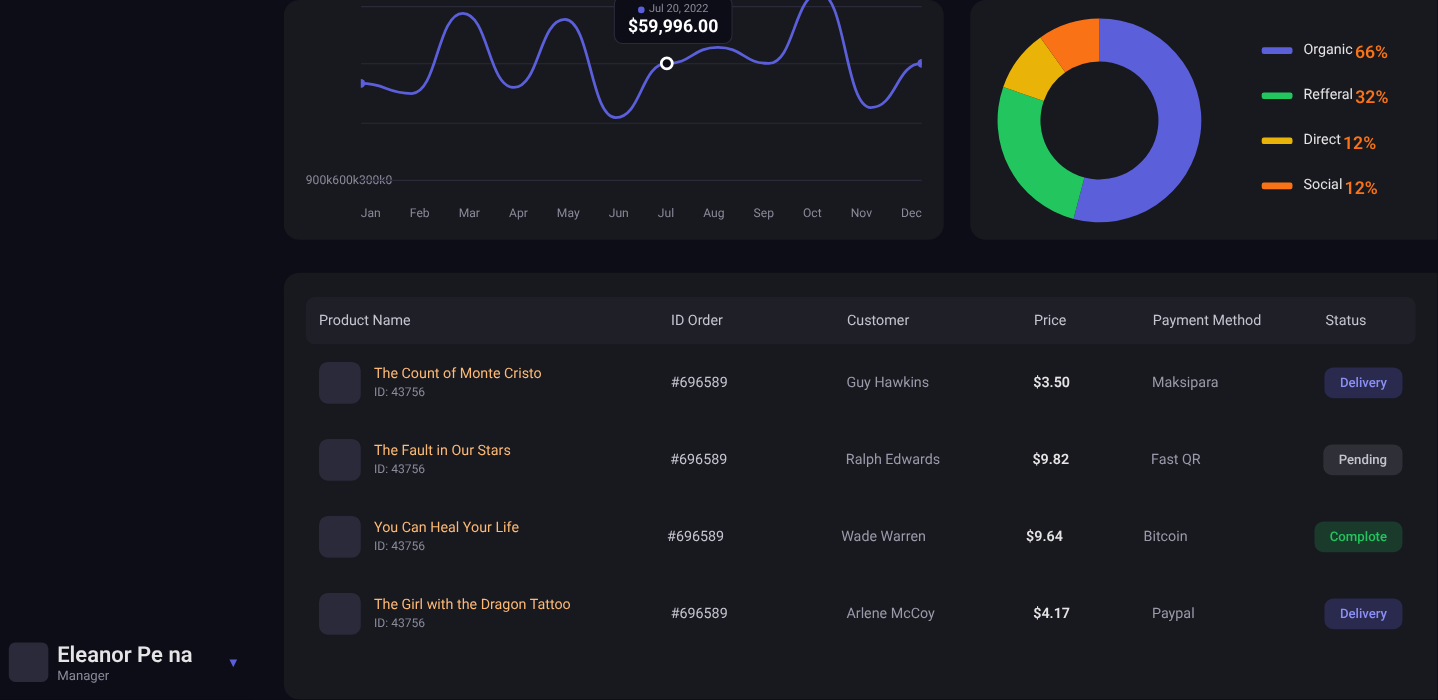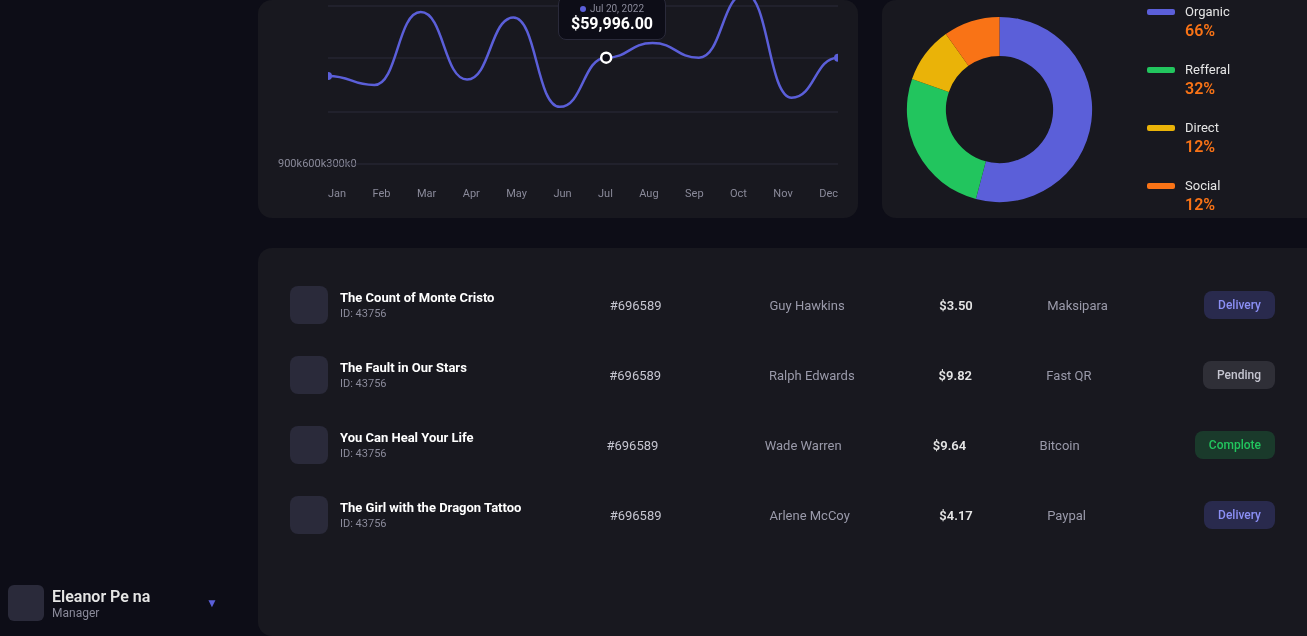--- a/index.html
+++ b/index.html
@@ -1,58 +1,58 @@
 <!DOCTYPE html>
 <html><head>
 <meta charset="utf-8">
 <style>
 *{margin:0;padding:0;box-sizing:border-box;font-family:-apple-system,BlinkMacSystemFont,"Segoe UI",Roboto,sans-serif}
 body{background:#0d0d17;color:#e5e5e5;width:1307px;height:636px;overflow:hidden;position:relative}
 .sidebar{position:absolute;left:0;top:0;width:230px;height:636px;background:#0d0d17}
 .user-profile{position:absolute;left:8px;bottom:15px;display:flex;align-items:center;gap:8px;width:210px}
 .avatar{width:36px;height:36px;background:#2a2a3a;border-radius:6px}
 .user-info{flex:1}
-.user-name{font-size:16px;font-weight:600;color:#e5e5e5}
+.user-name{font-size:20px;font-weight:600;color:#e5e5e5}
 .user-role{font-size:12px;color:#8a8a9a}
 .chevron{color:#5b5fd9;font-size:12px}
 .main{position:absolute;left:230px;top:0;right:0;height:636px;padding:0}
 .charts-row{display:flex;gap:24px;padding:0 0 0 28px}
 .line-card{width:600px;height:218px;background:#18181f;border-radius:14px;position:relative;padding:0 20px 20px 20px}
 .donut-card{flex:1;height:218px;background:#18181f;border-radius:14px 0 0 14px;padding:20px;display:flex;align-items:center;gap:50px}
 .y-axis{position:absolute;left:20px;top:0;height:170px;display:flex;flex-direction:row;justify-content:space-between;align-items:flex-end;width:42px}
 .y-tick{font-size:11px;color:#8a8a9a}
 .x-axis{position:absolute;left:70px;bottom:18px;right:20px;display:flex;justify-content:space-between}
 .x-tick{font-size:11px;color:#8a8a9a}
 .chart-svg{position:absolute;left:70px;top:0;right:20px;height:170px}
 .tooltip{position:absolute;left:300px;top:-4px;background:#0d0d17;border-radius:8px;padding:6px 12px;text-align:center;border:1px solid #2a2a3a}
 .tooltip-date{font-size:10px;color:#8a8a9a;display:flex;align-items:center;gap:4px;justify-content:center}
 .tooltip-dot{width:6px;height:6px;background:#5b5fd9;border-radius:50%;display:inline-block}
 .tooltip-val{font-size:16px;font-weight:700;color:#fff}
 .donut-svg{width:195px;height:195px}
 .legend{display:flex;flex-direction:column;gap:22px}
 .legend-item{display:flex;align-items:flex-start;gap:10px}
 .legend-swatch{width:28px;height:6px;border-radius:2px;margin-top:5px}
-.legend-text{display:flex;flex-direction:column;gap:2px}
+.legend-text{display:flex;flex-direction:row;gap:2px}
 .legend-label{font-size:13px;color:#e5e5e5}
 .legend-pct{font-size:16px;color:#f97316;font-weight:600}
 .table-card{margin:30px 0 0 28px;background:#18181f;border-radius:14px 0 0 14px;padding:22px 20px 0 20px;height:388px}
 .table-header{display:flex;justify-content:space-between;align-items:center;margin-bottom:18px}
 .table-title{font-size:20px;font-weight:600;color:#fff}
 .more-icon{color:#8a8a9a;letter-spacing:2px;font-size:8px}
 .thead{background:#1f1f28;border-radius:8px;display:flex;padding:14px 12px;font-size:13px;color:#c5c5d0}
 .col-product{width:320px}
 .col-order{width:160px}
 .col-customer{width:170px}
 .col-price{width:108px}
 .col-payment{width:157px}
 .col-status{flex:1}
 .trow{display:flex;align-items:center;padding:16px 12px;font-size:13px}
 .product-cell{display:flex;gap:12px;align-items:center;width:320px}
 .product-img{width:38px;height:38px;background:#2a2a3a;border-radius:8px}
-.product-name{font-size:13px;font-weight:700;color:#ffffff}
+.product-name{font-size:13px;font-weight:400;color:#fdba74}
 .product-id{font-size:11px;color:#8a8a9a;margin-top:2px}
 .order-cell{width:160px;color:#c5c5d0}
 .customer-cell{width:170px;color:#9a9aaa}
 .price-cell{width:108px;color:#e5e5e5;font-weight:600}
 .payment-cell{width:157px;color:#9a9aaa}
 .status-cell{flex:1}
 .badge{display:inline-block;padding:7px 14px;border-radius:8px;font-size:12px;font-weight:500}
 .badge-delivery{background:rgba(91,95,217,0.25);color:#8b8ff5}
 .badge-pending{background:rgba(138,138,154,0.2);color:#c5c5d0}
 .badge-complete{background:rgba(34,197,94,0.2);color:#22c55e}
@@ -149,20 +149,28 @@
             <div class="legend-text">
               <div class="legend-label">Social</div>
               <div class="legend-pct">12%</div>
             </div>
           </div>
         </div>
     </div>
   </div>
 
   <div class="table-card">
+    <div class="thead">
+      <div class="col-product">Product Name</div>
+      <div class="col-order">ID Order</div>
+      <div class="col-customer">Customer</div>
+      <div class="col-price">Price</div>
+      <div class="col-payment">Payment Method</div>
+      <div class="col-status">Status</div>
+    </div>
     <div id="tbody">
         <div class="trow">
           <div class="product-cell">
             <div class="product-img"></div>
             <div>
               <div class="product-name">The Count of Monte Cristo</div>
               <div class="product-id">ID: 43756</div>
             </div>
           </div>
           <div class="order-cell">#696589</div>

